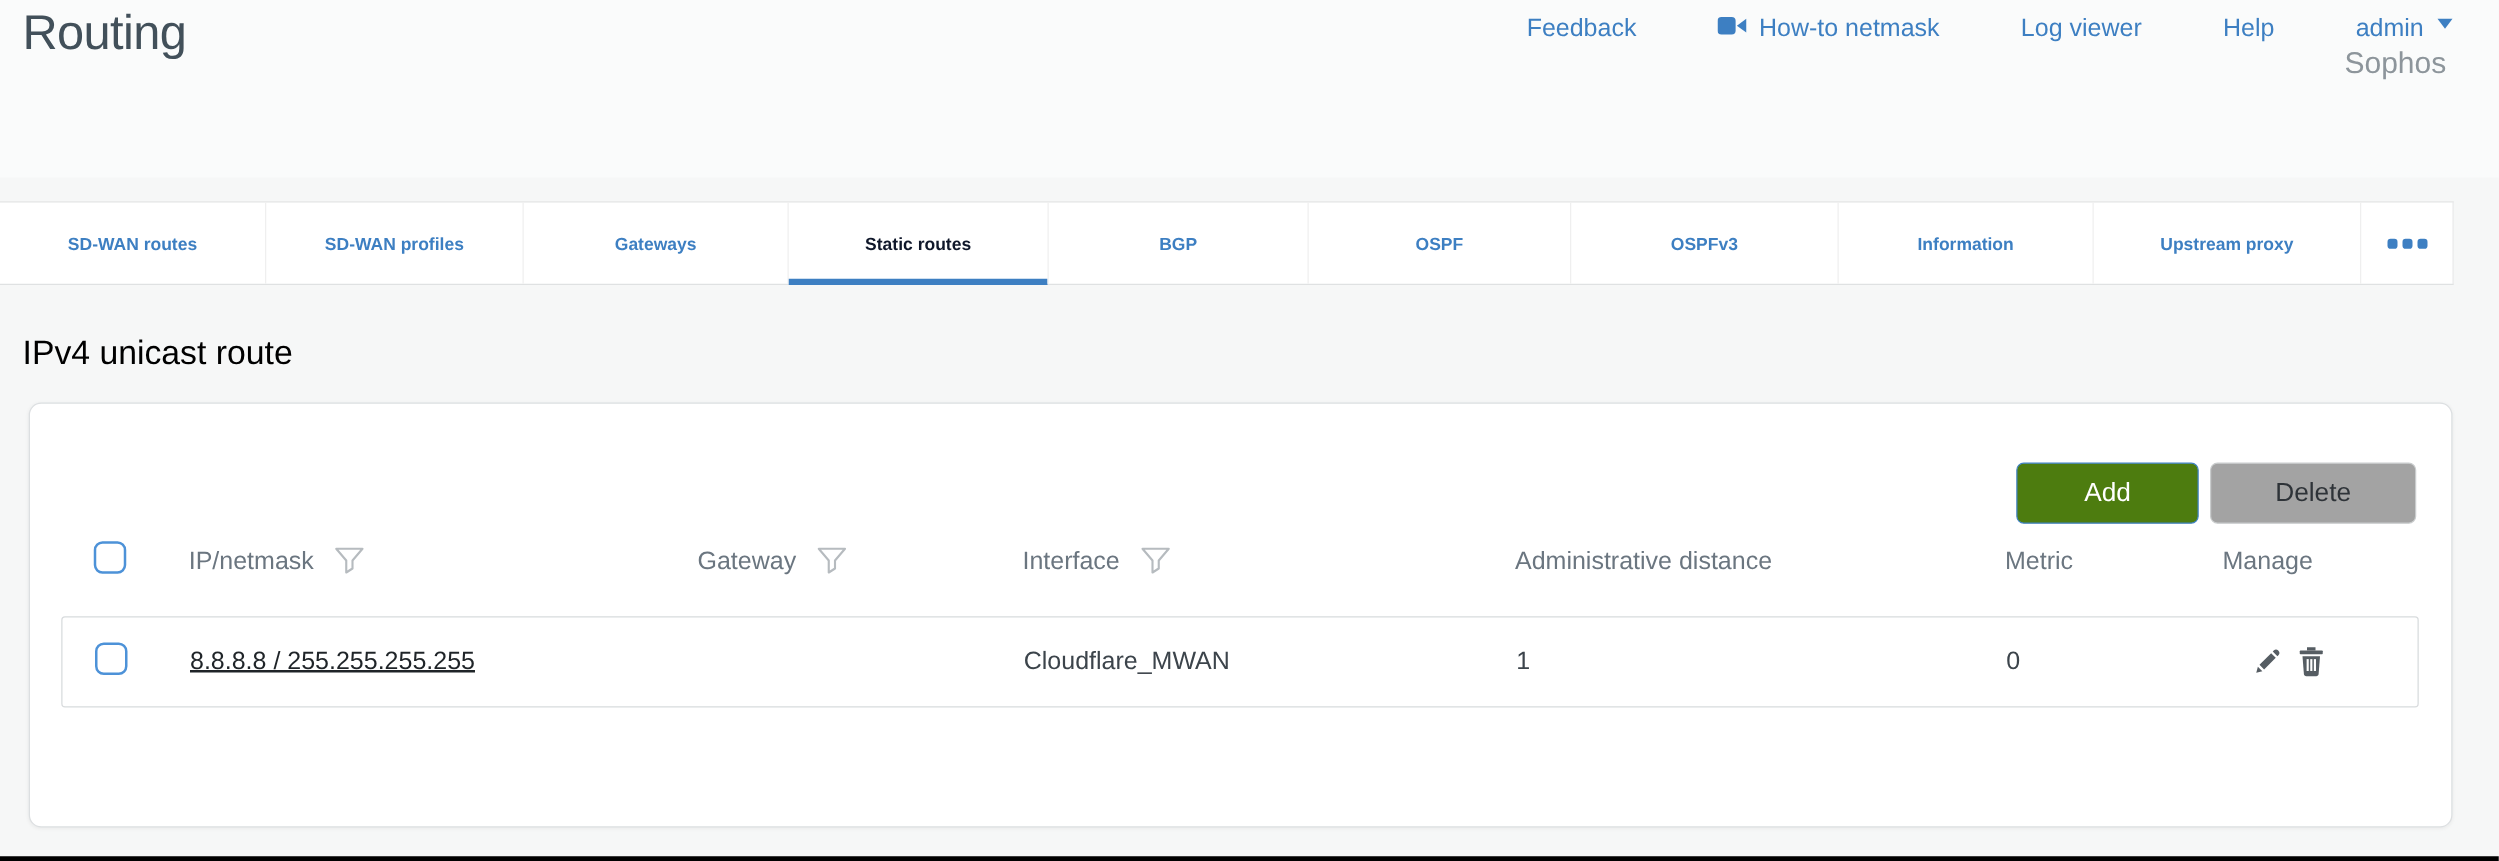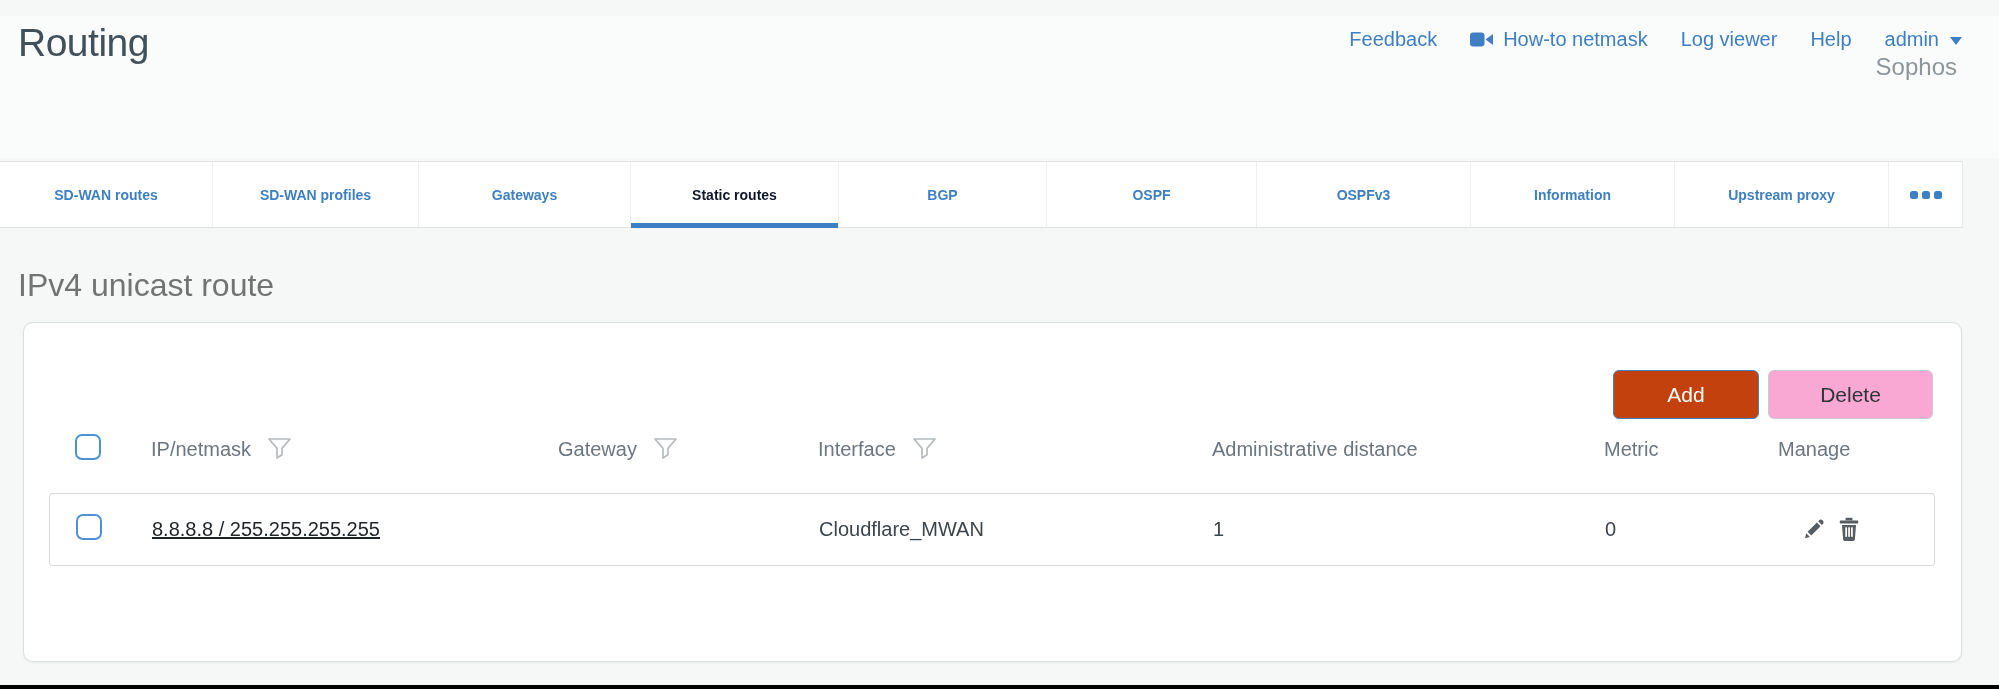--- a/index.html
+++ b/index.html
@@ -7,33 +7,33 @@
   body {
     position:relative;
     font-family:"Liberation Sans", sans-serif;
     background:#f6f7f7;
     overflow:hidden;
     color:#3c444b;
   }
 
   
   .header-band {
-    position:absolute; top:16px; left:0; width:100%; height:142px;
+    position:absolute; top:0; left:0; width:100%; height:142px;
     background:#fafbfb;
   }
   .page-title {
     position:absolute; top:5px; left:18px;
     font-size:39px; font-weight:400; color:#42505a; letter-spacing:-0.5px;
   }
   .topnav {
     position:absolute; top:12px; right:37px;
     display:flex; align-items:center; gap:33px;
     font-size:20px; color:#3d7fc2;
   }
-  .topnav .navlink { display:flex; align-items:center; gap:9px; cursor:pointer; white-space:nowrap; }
+  .topnav .navlink { display:flex; align-items:flex-start; gap:9px; cursor:pointer; white-space:nowrap;margin-left:32px; }
   .camera-svg { display:block; }
   .caret-down {
     width:0; height:0; display:inline-block;
     border-left:6px solid transparent; border-right:6px solid transparent;
     border-top:8px solid #3d7fc2; margin-left:2px; margin-top:3px;
   }
   .brand-label {
     position:absolute; top:37px; right:42px;
     font-size:24px; color:#8d959b;
   }
@@ -59,38 +59,38 @@
   .tab.active::after {
     content:""; position:absolute; left:0; right:0; bottom:-1px; height:5px;
     background:#3d7fc2;
   }
   .tab-more { display:flex; align-items:center; justify-content:center; gap:4px; }
   .tab-more .dot { width:8px; height:8px; border-radius:2.5px; background:#3d7fc2; }
 
   
   .section-heading {
     position:absolute; top:267px; left:18px;
-    font-size:32px; font-weight:400; color:#737373;
+    font-size:27px; font-weight:400; color:#000000;
   }
   .card {
     position:absolute; top:322px; left:23px; width:1939px; height:340px;
     background:#ffffff; border:1px solid #dcdfe1; border-radius:10px;
     box-shadow:0 1px 3px rgba(0,0,0,0.05);
   }
   .toolbar {
     position:absolute; top:47px; right:28px;
     display:flex; gap:9px;
   }
   .btn {
     height:49px; border-radius:6px; font-size:21px;
     font-family:"Liberation Sans", sans-serif;
     display:flex; align-items:center; justify-content:center; cursor:pointer;
   }
-  .btn-add { width:146px; background:#c2410c; color:#ffffff; border:1px solid #4082c3; }
-  .btn-delete { width:165px; background:#f9a8d4; color:#2e3338; border:1px solid #c9cccd; }
+  .btn-add { width:146px; background:#4d7c0f; color:#ffffff; border:1px solid #4082c3; }
+  .btn-delete { width:165px; background:#a3a3a3; color:#2e3338; border:1px solid #c9cccd; }
 
   
   .grid-cols {
     display:grid;
     grid-template-columns:102px 407px 260px 394px 392px 174px 1fr;
     align-items:center;
   }
   .thead {
     position:absolute; top:100px; left:25px; right:26px; height:52px;
     color:#6b7680; font-size:20px;

